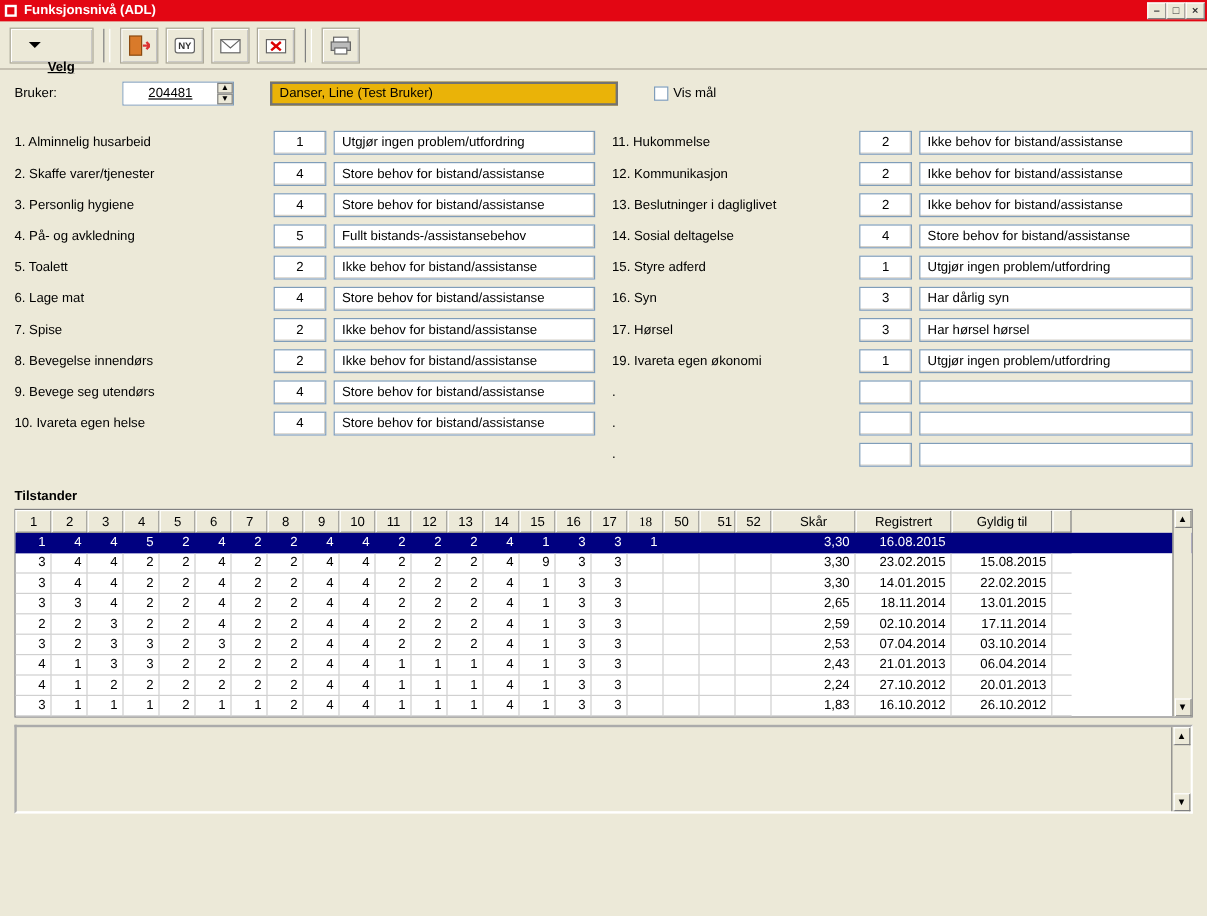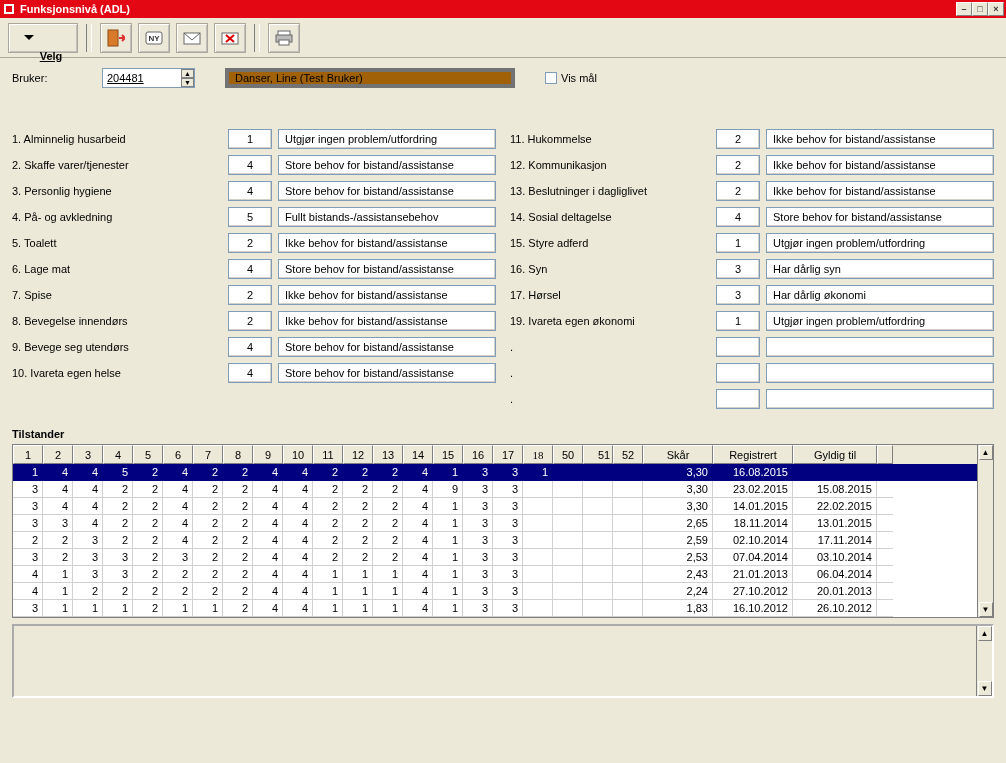--- a/index.html
+++ b/index.html
@@ -55,35 +55,35 @@
   .client {
     padding: 10px 12px 0 12px;
   }
   .rowline { display:flex; align-items:center; gap:8px; margin-bottom:6px;}
   .label-static { color:#000; }
   .spinwrap {
     display:flex; align-items:stretch; height:20px;
     border:1px solid #7f9db9; background:#fff;
   }
   .spinwrap input {
-    border:none; outline:none; width:78px; text-align:left; padding:0 4px; font:inherit;text-decoration:underline;
+    border:none; outline:none; width:78px; text-align:center; padding:0 4px; font:inherit;text-decoration:underline;
   }
   .spinbtns { display:flex; flex-direction:column; }
   .spinbtns .sp {
     width:13px; height:9px; background:#ece9d8; border:1px solid #808080;
     font-size:7px; line-height:7px; text-align:center;
   }
   .txtfield {
-    height:20px; border:4px solid #737373; background:#a16207;
+    height:20px; border:2px solid #737373; background:#eab308;
     display:flex; align-items:center; padding:0 6px;
   }
   .chk { display:flex; align-items:center; gap:4px; }
   .chk .box { width:12px; height:12px; border:1px solid #7f9db9; background:#fff; }
   .adl-grid {
-    display:flex; gap:14px; margin-top: 38px;
+    display:flex; gap:14px; margin-top: 18px;
   }
   .adl-col { flex:1; }
   .adl-row { display:flex; align-items:center; height:26px; gap:6px; }
   .adl-row .caption { width:210px; white-space:nowrap; }
   .adl-row .caption.right { width:200px; }
   .score-box {
     width:44px; height:20px; border:1px solid #7f9db9; background:#fff;
     box-shadow: inset -1px -1px 0 #d4d0c8, inset 1px 1px 0 #fff;
     display:flex; align-items:center; justify-content:center;
   }
@@ -294,21 +294,21 @@
           <div class="desc-box">Utgjør ingen problem/utfordring</div>
         </div>
         <div class="adl-row">
           <div class="caption right">16. Syn</div>
           <div class="score-box">3</div>
           <div class="desc-box">Har dårlig syn</div>
         </div>
         <div class="adl-row">
           <div class="caption right">17. Hørsel</div>
           <div class="score-box">3</div>
-          <div class="desc-box">Har dårlig økonomi</div>
+          <div class="desc-box">Har hørsel hørsel</div>
         </div>
         <div class="adl-row">
           <div class="caption right">19. Ivareta egen økonomi</div>
           <div class="score-box">1</div>
           <div class="desc-box">Utgjør ingen problem/utfordring</div>
         </div>
         <div class="adl-row">
           <div class="caption right">.</div>
           <div class="score-box"></div>
           <div class="desc-box"></div>

